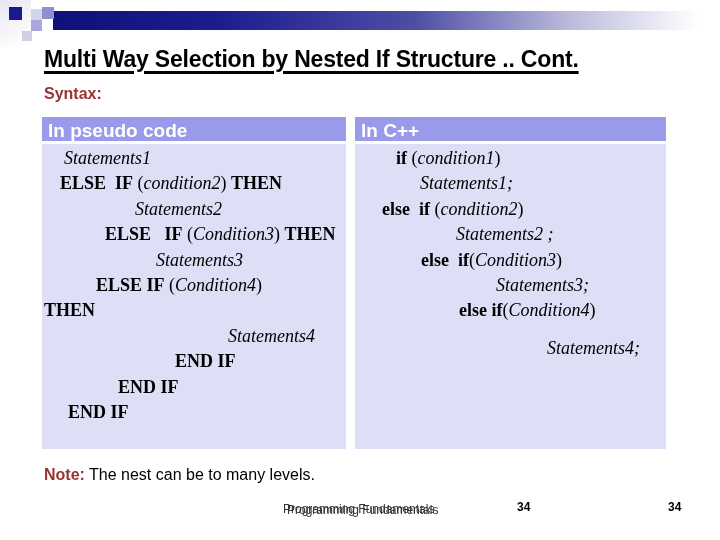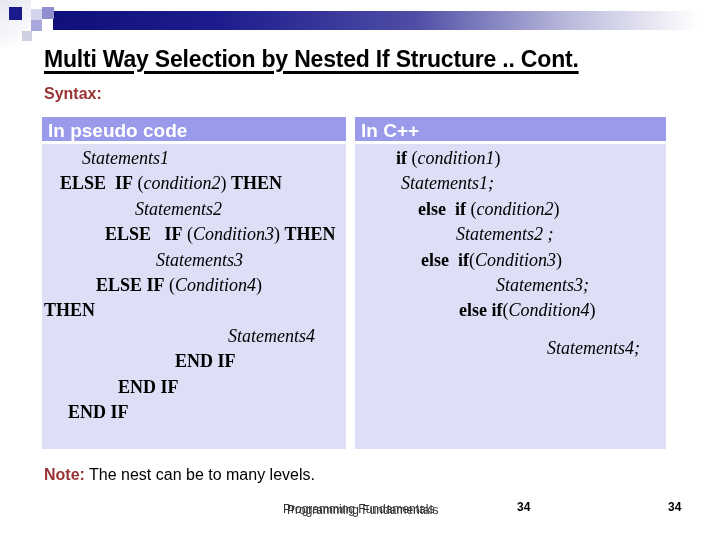--- a/index.html
+++ b/index.html
@@ -65,36 +65,36 @@
 
   <div class="syntax">Syntax:</div>
 
   <div class="tbl">
     <div class="hdr-row">
       <div class="hdr-cell c-left">In pseudo code</div>
       <div class="hdr-cell c-right">In C++</div>
     </div>
     <div class="body-row">
       <div class="body-cell c-left" id="left-cell">
-          <div class="code-line" style="padding-left: 40px;"><span class="it">Statements1</span></div>
+          <div class="code-line" style="padding-left: 22px;"><span class="it">Statements1</span></div>
           <div class="code-line" style="padding-left: 18px;"><span class="kw">ELSE  IF</span><span> (</span><span class="it">condition2</span><span>) </span><span class="kw">THEN</span></div>
           <div class="code-line" style="padding-left: 93px;"><span class="it">Statements2</span></div>
           <div class="code-line" style="padding-left: 63px;"><span class="kw">ELSE   IF</span><span> (</span><span class="it">Condition3</span><span>) </span><span class="kw">THEN</span></div>
           <div class="code-line" style="padding-left: 114px;"><span class="it">Statements3</span></div>
           <div class="code-line" style="padding-left: 54px;"><span class="kw">ELSE IF</span><span> (</span><span class="it">Condition4</span><span>)</span></div>
           <div class="code-line" style="padding-left: 2px;"><span class="kw">THEN</span></div>
           <div class="code-line" style="padding-left: 186px;"><span class="it">Statements4</span></div>
           <div class="code-line" style="padding-left: 133px;"><span class="kw">END IF</span></div>
           <div class="code-line" style="padding-left: 76px;"><span class="kw">END IF</span></div>
           <div class="code-line" style="padding-left: 26px;"><span class="kw">END IF</span></div>
         </div>
       <div class="body-cell c-right" id="right-cell">
           <div class="code-line" style="padding-left: 9px; margin-left: 32px;"><span class="kw">if</span><span> (</span><span class="it">condition1</span><span>)</span></div>
-          <div class="code-line" style="padding-left: 46px;"><span class="it">Statements1;</span></div>
-          <div class="code-line" style="padding-left: 27px; margin-left: 36px;"><span class="kw">else  if</span><span> (</span><span class="it">condition2</span><span>)</span></div>
+          <div class="code-line" style="padding-left: 65px;"><span class="it">Statements1;</span></div>
+          <div class="code-line" style="padding-left: 27px;"><span class="kw">else  if</span><span> (</span><span class="it">condition2</span><span>)</span></div>
           <div class="code-line" style="padding-left: 101px;"><span class="it">Statements2 ;</span></div>
           <div class="code-line" style="padding-left: 66px;"><span class="kw">else  if</span><span>(</span><span class="it">Condition3</span><span>)</span></div>
           <div class="code-line" style="padding-left: 141px;"><span class="it">Statements3;</span></div>
           <div class="code-line" style="padding-left: 104px;"><span class="kw">else if</span><span>(</span><span class="it">Condition4</span><span>)</span></div>
           <div class="code-line" style="padding-left: 192px; margin-top: 12px;"><span class="it">Statements4;</span></div>
         </div>
     </div>
   </div>
 
   <div class="note">

